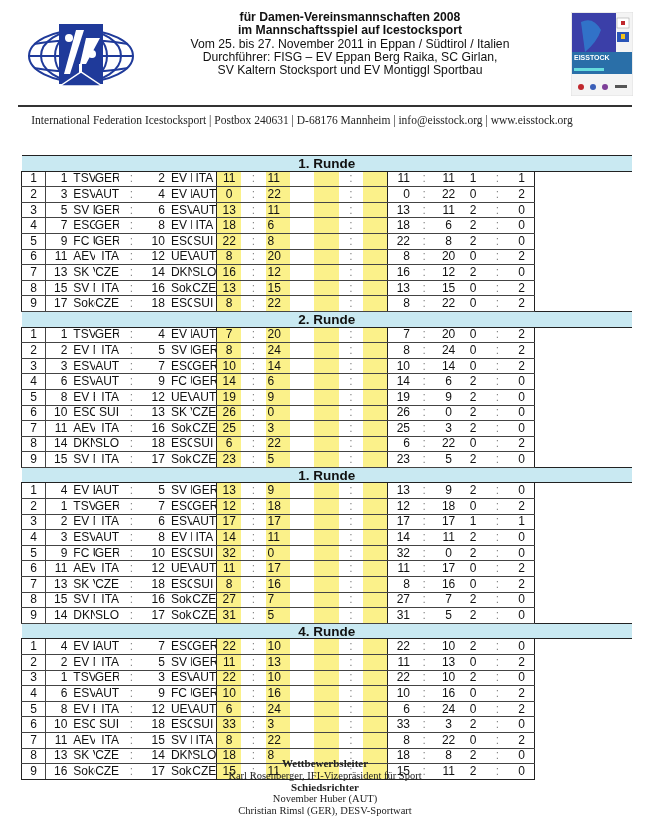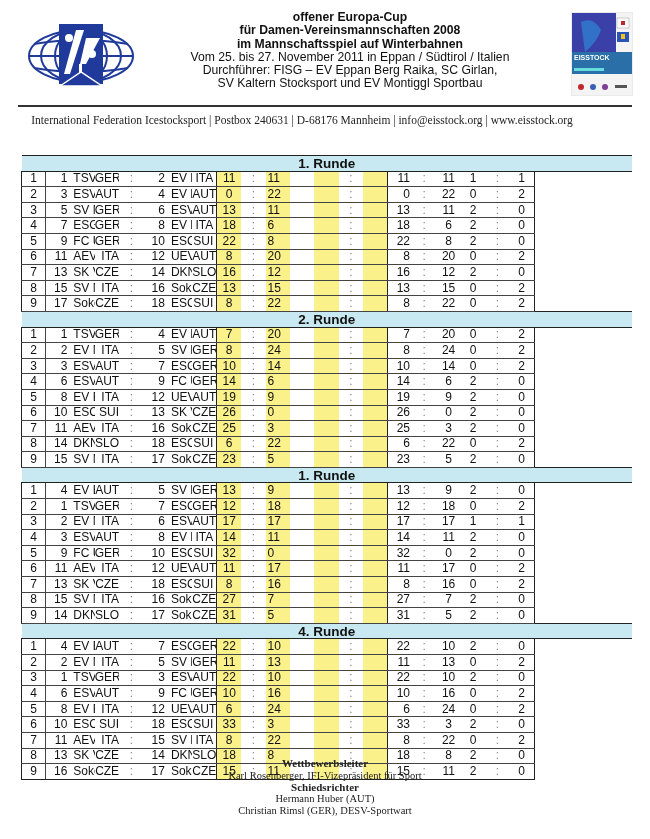--- a/index.html
+++ b/index.html
@@ -59,23 +59,22 @@
     <circle cx="43" cy="22" r="4" fill="#fff"></circle>
     <circle cx="66" cy="38" r="4" fill="#fff"></circle>
     <polygon points="50,14 58,14 44,58 38,58" fill="#fff"></polygon>
     <polygon points="60,22 74,22 60,48 54,48" fill="#fff"></polygon>
     <rect x="53" y="48" width="3" height="12" fill="#fff"></rect>
     <polygon points="34,70 55,56 76,70" fill="#1f3a9a" stroke="#fff" stroke-width="1.5"></polygon>
   </svg>
 </div>
 
 <div class="head-text">
-  <div class="b">offener Europa-Cup</div>
   <div class="b">für Damen-Vereinsmannschaften 2008</div>
-  <div class="b">im Mannschaftsspiel auf Winterbahnen</div>
+  <div class="b">im Mannschaftsspiel auf Icestocksport</div>
   <div>Vom 25. bis 27. November 2011 in Eppan / Südtirol / Italien</div>
   <div>Durchführer: FISG – EV Eppan Berg Raika, SC Girlan,</div>
   <div>SV Kaltern Stocksport und EV Montiggl Sportbau</div>
 </div>
 
 <div class="logo-right">
   <svg width="62" height="84" viewBox="0 0 62 84">
     <rect x="0" y="0" width="62" height="84" fill="#f4f4f4" stroke="#ccc" stroke-width="0.5"></rect>
     <rect x="1" y="1" width="44" height="50" fill="#3b3fa8"></rect>
     <path d="M10 10 Q22 4 30 18 Q26 30 14 40 Z" fill="#2f7fd0" opacity="0.8"></path>
@@ -977,15 +976,15 @@
     <td class="c-pc">:</td>
     <td class="c-p2">0</td>
   </tr>
 </tbody>
 </table>
 
 <div class="footer">
   <div class="b">Wettbewerbsleiter</div>
   <div>Karl Rosenberger, IFI-Vizepräsident für Sport</div>
   <div class="b">Schiedsrichter</div>
-  <div>Hermann Huber (AUT)</div>
+  <div>November Huber (AUT)</div>
   <div>Christian Rimsl (GER), DESV-Sportwart</div>
 </div>
 
 </body></html>

